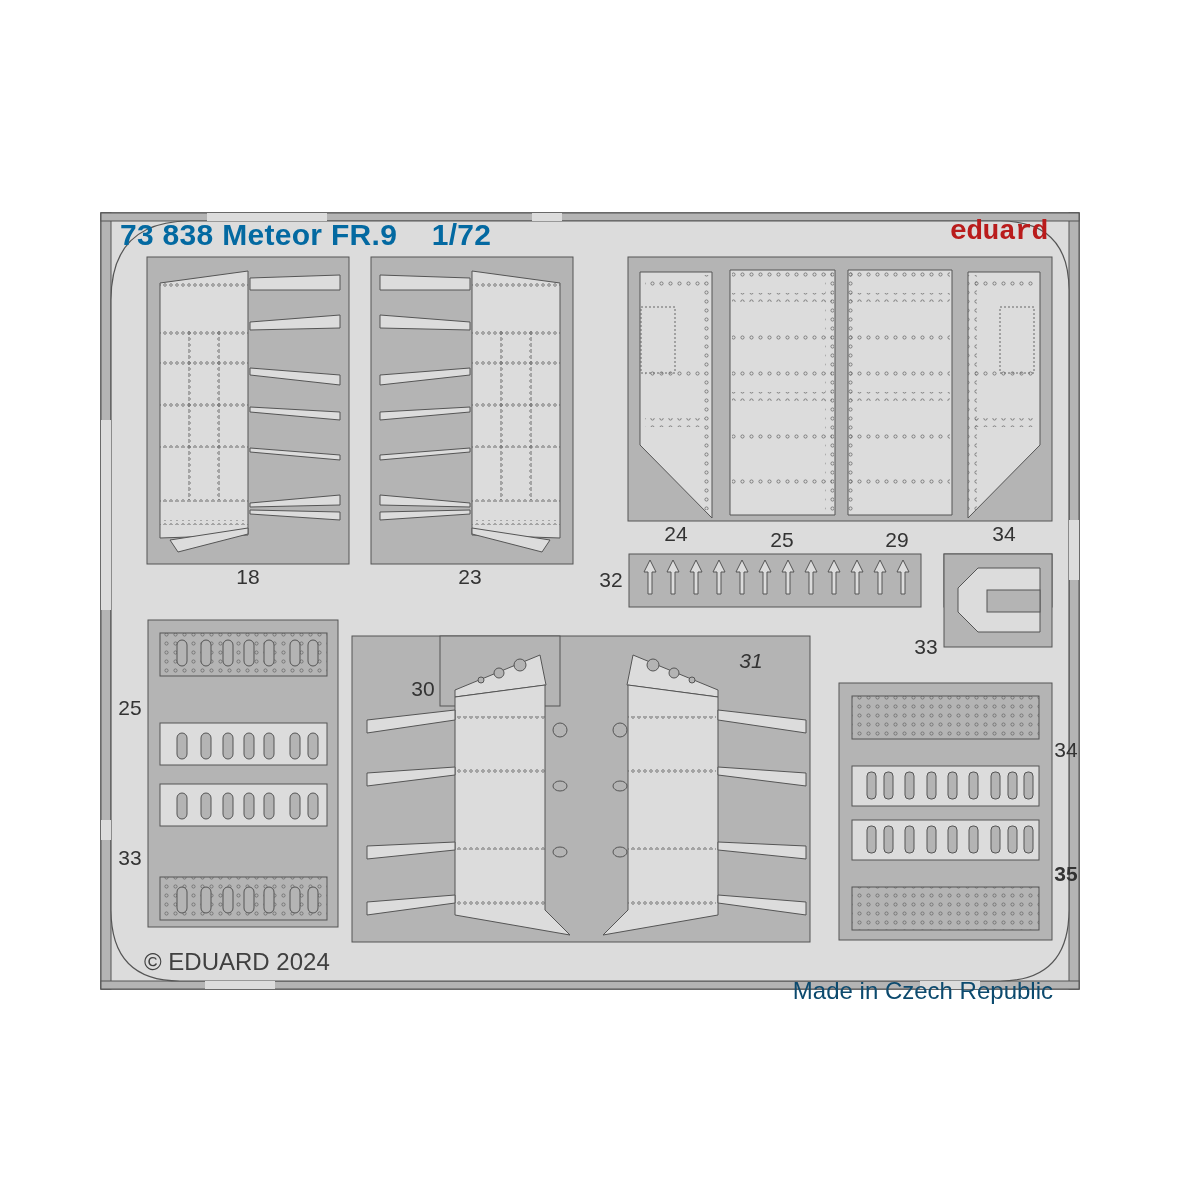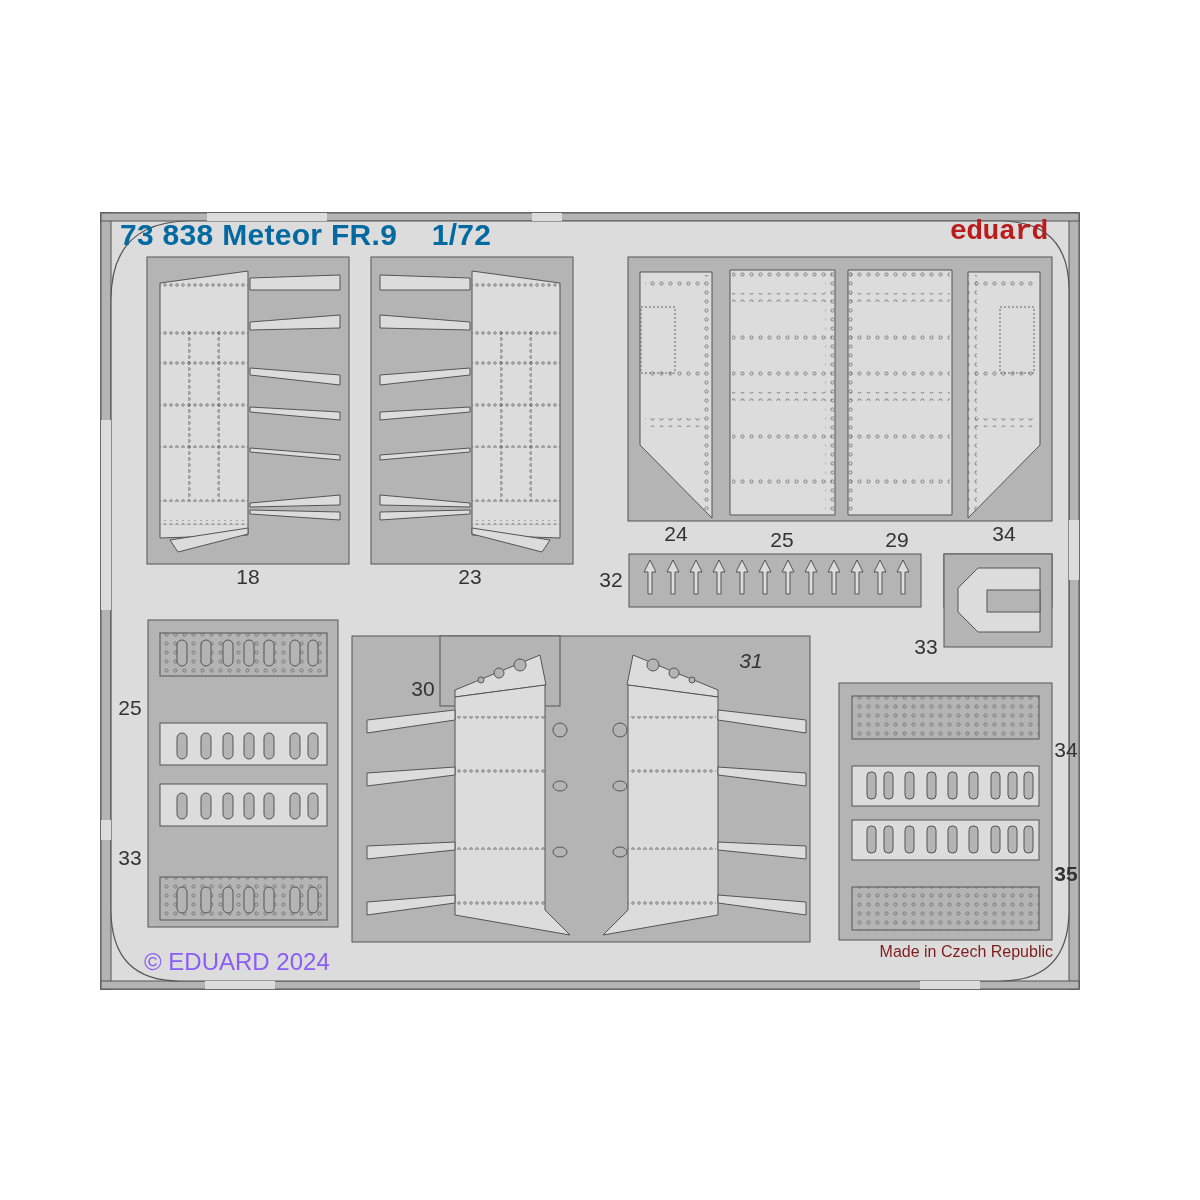--- a/index.html
+++ b/index.html
@@ -1,21 +1,21 @@
 <!DOCTYPE html>
 <html><head>
 <meta charset="utf-8">
 <style>
   html,body{margin:0;padding:0;background:#ffffff;}
   body{width:1200px;height:1200px;position:relative;overflow:hidden;font-family:"Liberation Sans",sans-serif;}
   #fret{position:absolute;left:0;top:0;width:1200px;height:1200px;}
   .title{position:absolute;left:120px;top:218px;font-family:"Liberation Sans",sans-serif;font-weight:bold;font-size:30px;color:#0369a1;letter-spacing:0.3px;white-space:pre;}
   .brand{position:absolute;left:950px;top:216px;font-family:Liberation Mono, monospace;font-weight:bold;font-size:28px;color:#b91c1c;letter-spacing:-0.5px;}
-  .footer-left{position:absolute;left:144px;top:948px;font-size:24px;color:#8b5cf6;}
-  .footer-right{position:absolute;right:147px;top:943px;font-size:16px;color:#7f1d1d;}
+  .footer-left{position:absolute;left:144px;top:948px;font-size:24px;color:#404040;}
+  .footer-right{position:absolute;right:147px;top:977px;font-size:24px;color:#0c4a6e;}
   .plabel{position:absolute;font-size:21px;color:#333;transform:translate(-50%,-50%);}
 </style>
 </head>
 <body>
 
 <svg id="fret" viewBox="0 0 1200 1200" xmlns="http://www.w3.org/2000/svg">
   <defs>
     <pattern id="rivets" width="9" height="9" patternUnits="userSpaceOnUse">
       <circle cx="4.5" cy="4.5" r="1.6" fill="none" stroke="#6a6a6a" stroke-width="0.8"></circle>
     </pattern>

